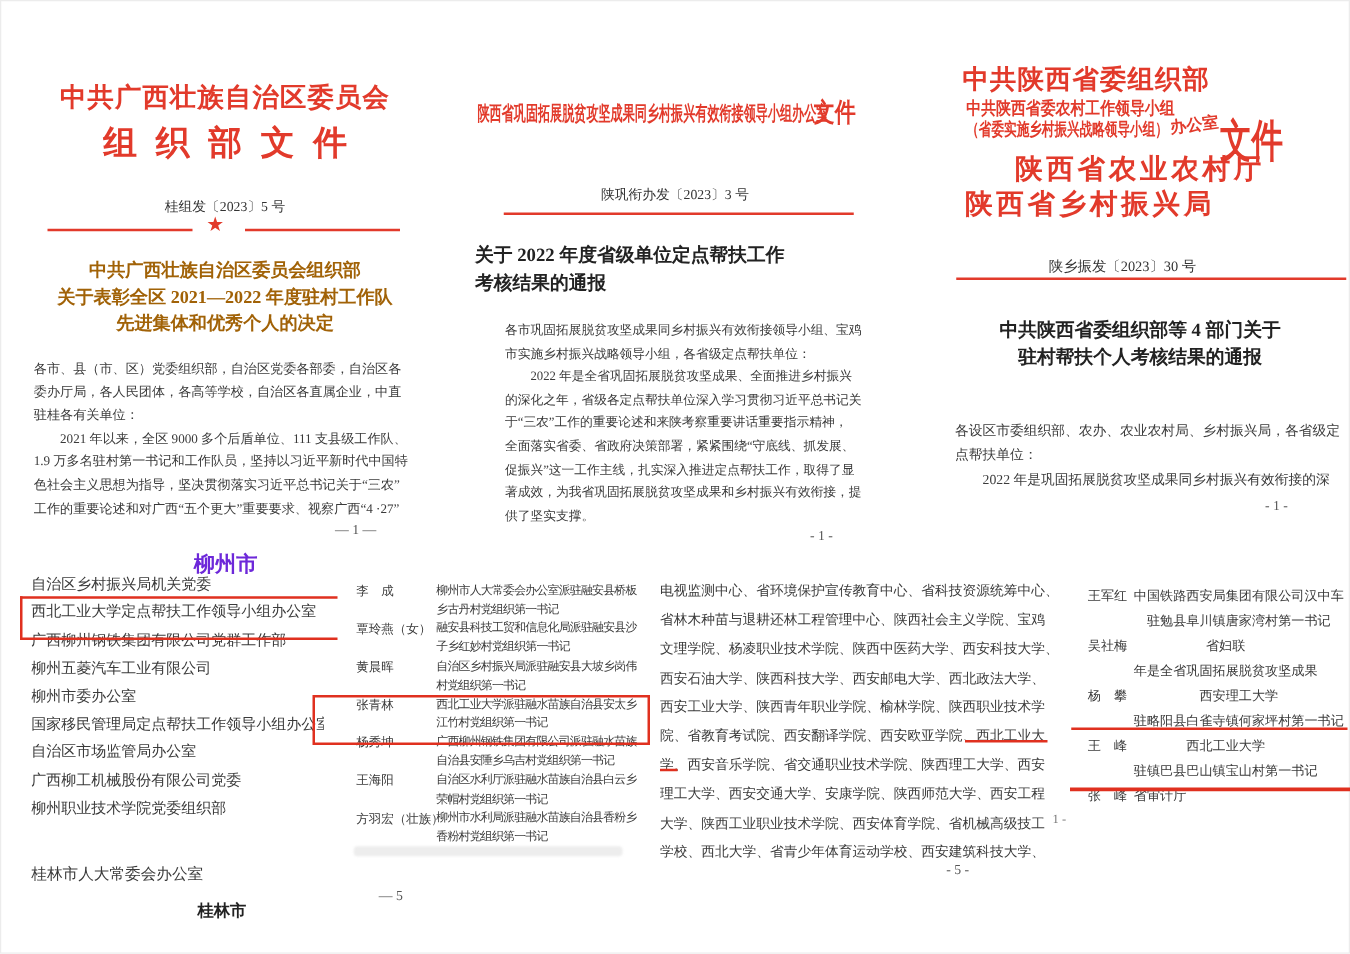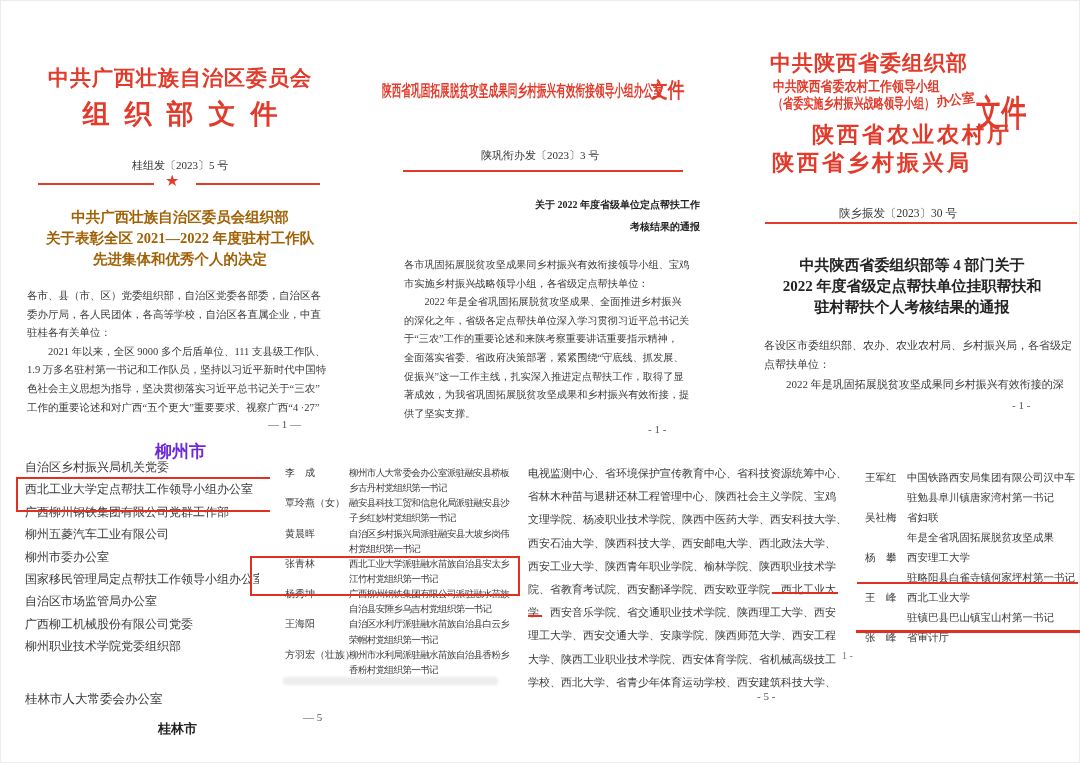--- a/index.html
+++ b/index.html
@@ -35,21 +35,21 @@
   .gx-list{left:25px;top:456px;width:234px;font-size:12px;line-height:22.4px;white-space:nowrap;overflow:hidden;}
   .gx-redbox{left:16px;top:477px;width:252px;height:31px;border:2px solid var(--ann);border-right:none;}
   .gx-sec2{left:158px;top:672px;font-size:13px;color:#222;margin-top:48px;}
   .gx-guilin{left:25px;top:691px;font-size:12.5px;}
 
   
   .sx-org-main{left:382px;top:81px;font-size:16px;font-weight:bold;white-space:nowrap;transform:scaleX(0.605);transform-origin:0 0;}
   .sx-org-file{left:651px;top:76px;font-size:21px;font-weight:bold;white-space:nowrap;transform:scaleX(0.8);transform-origin:0 0;}
   .sx-docnum{left:390px;top:148px;width:300px;text-align:center;font-size:11px;color:#333;}
   .sx-line{left:403px;top:170px;width:280px;height:2px;}
-  .sx-title{left:380px;top:194px;width:320px;text-align:right;font-size:10px;line-height:22px;color:#222;}
+  .sx-title{left:380px;top:194px;width:320px;text-align:left;font-size:15px;line-height:22px;color:#222;}
   .sx-body{left:404px;top:256px;font-size:10.2px;line-height:18.6px;white-space:nowrap;}
   .sx-p1{left:648px;top:423px;font-size:11px;}
 
   .mnames{left:285px;top:466px;}
   .mrow{display:flex;height:30.3px;align-items:flex-start;}
   .mname{width:64px;font-size:10px;white-space:nowrap;flex:none;}
   .mdesc{font-size:9.5px;line-height:15.1px;letter-spacing:-0.6px;white-space:nowrap;}
   .m-redbox{left:250px;top:556px;width:266px;height:36px;border:2px solid var(--ann);}
   .m-faded{left:283px;top:677px;width:215px;height:8px;background:#c4c4c4;opacity:.3;filter:blur(1px);border-radius:3px;}
   .m-p5{left:303px;top:711px;font-size:11px;}
@@ -67,21 +67,21 @@
   .ys-org-file{left:976px;top:94px;font-size:36px;line-height:38px;white-space:nowrap;transform:scaleX(.7);transform-origin:0 0;}
   .ys-org4{left:772px;top:120px;font-size:22px;letter-spacing:3px;white-space:nowrap;margin-left:40px;}
   .ys-org5{left:772px;top:148px;font-size:22px;letter-spacing:3px;white-space:nowrap;}
   .ys-docnum{left:767px;top:206px;width:262px;text-align:center;font-size:11.5px;color:#333;}
   .ys-line{left:765px;top:222px;width:312px;height:2px;}
   .ys-title{left:745px;top:255px;width:334px;text-align:center;font-size:15px;line-height:21px;color:#222;}
   .ys-body{left:764px;top:336px;font-size:11px;line-height:19.3px;white-space:nowrap;}
   .ys-p1{left:1012px;top:399px;font-size:11px;}
 
   .rnames{left:865px;top:468px;width:216px;}
-  .rrow{display:flex;min-height:40px;align-items:flex-start;}
+  .rrow{display:flex;min-height:40px;align-items:flex-start;text-align:center;}
   .rname{width:42px;font-size:10.5px;white-space:nowrap;flex:none;line-height:20px;}
   .rdesc{font-size:10.5px;line-height:20px;white-space:nowrap;}
   .r-underline{left:857px;top:582px;width:221px;height:2px;}
   .r-divider{left:856px;top:630px;width:224px;height:2.5px;}
   .r-frag{left:842px;top:650px;font-size:10px;color:#777;}
 </style>
 </head>
 <body>
 
 <div class="canvas">
@@ -232,21 +232,20 @@
   <div class="abs ys-org-office red bold">办公室</div>
   <div class="abs ys-org-file red bold">文件</div>
   <div class="abs ys-org4 red bold">陕西省农业农村厅</div>
   <div class="abs ys-org5 red bold">陕西省乡村振兴局</div>
   <div class="abs ys-docnum">陕乡振发〔2023〕30 号</div>
   <div class="abs ys-line rl"></div>
 
   <div class="abs ys-title bold">
 
   <div>中共陕西省委组织部等 4 部门关于</div>
-      <div>2022 年度省级定点帮扶单位挂职帮扶和</div>
       <div>驻村帮扶个人考核结果的通报</div>
     </div>
   <div class="abs ys-body">
 
   <div>各设区市委组织部、农办、农业农村局、乡村振兴局，各省级定</div>
       <div>点帮扶单位：</div>
       <div>　　2022 年是巩固拓展脱贫攻坚成果同乡村振兴有效衔接的深</div>
     </div>
   <div class="abs ys-p1 pagenum">- 1 -</div>
 

